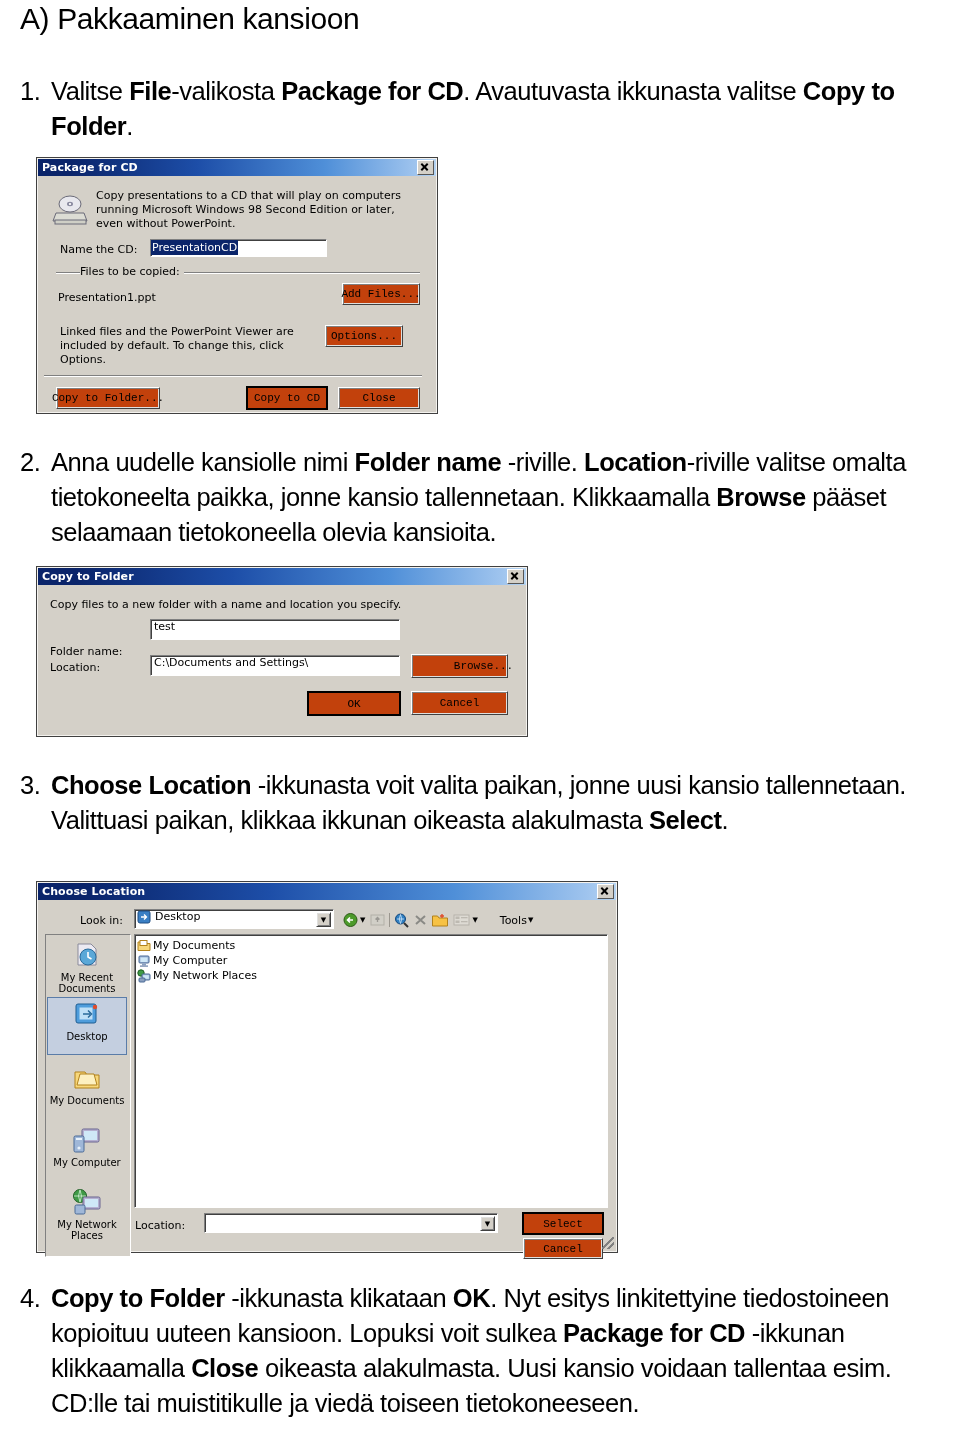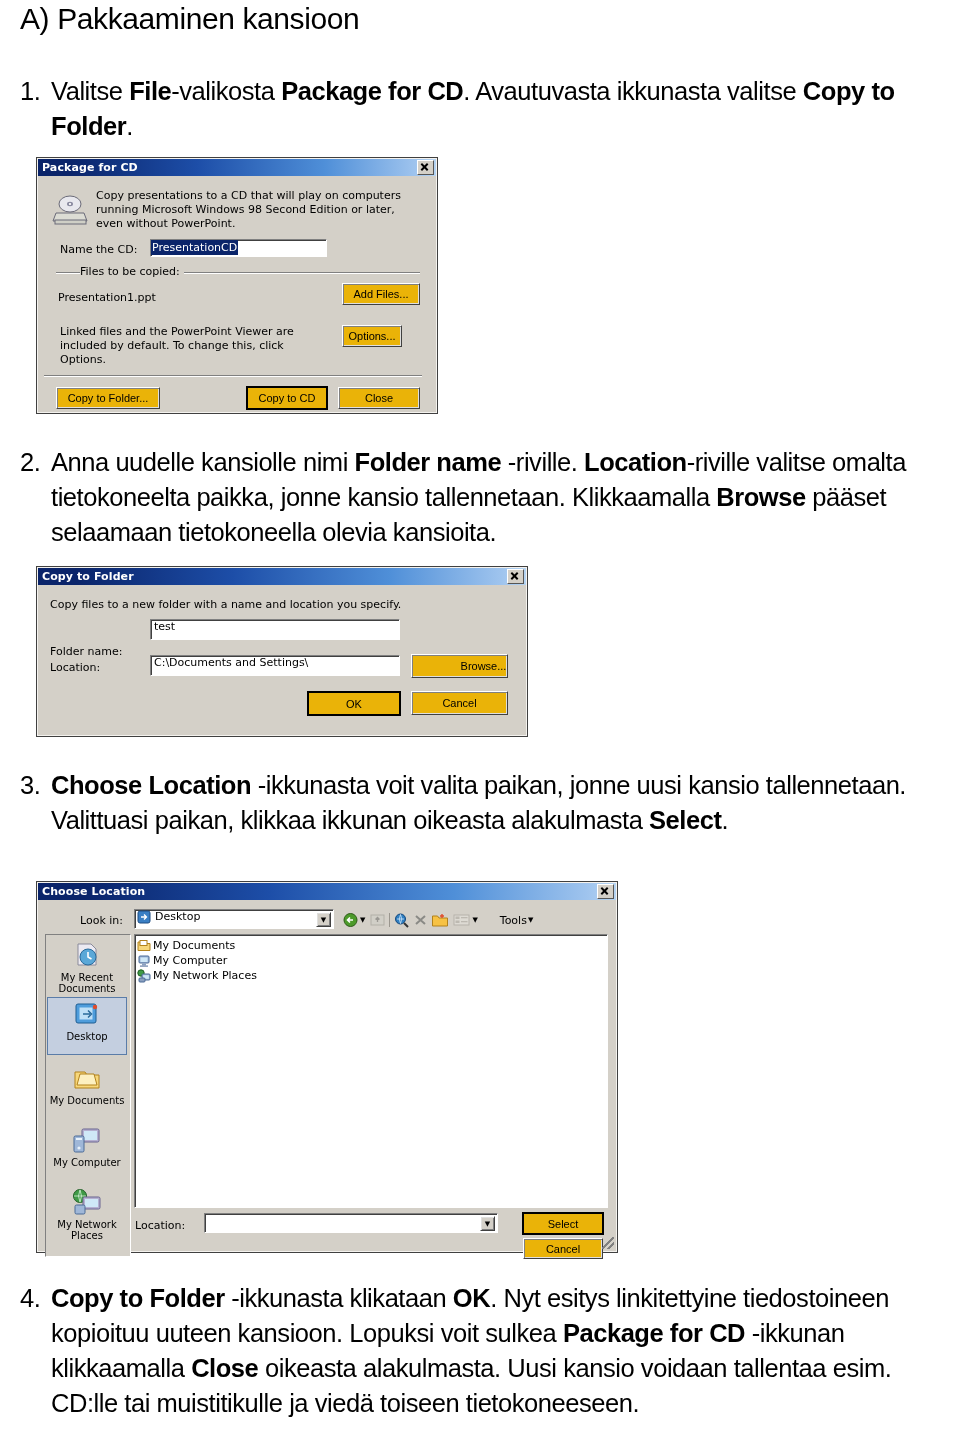--- a/index.html
+++ b/index.html
@@ -98,26 +98,26 @@
   .dlg-close::before { transform: rotate(45deg); }
   .dlg-close::after  { transform: rotate(-45deg); }
 
   .dlg-body {
     position: absolute;
     left: 1px; right: 1px; top: 19px; bottom: 1px;
   }
 
   
   .btn {
-    background: #eab308;
+    background: #c2410c;
     border: 1px solid;
     border-color: #ffffff #404040 #404040 #ffffff;
     box-shadow: 1px 1px 0 0 #808080 inset, -1px -1px 0 0 #dfdfde inset;
     font-size: 11px;
-    font-family: Liberation Sans, sans-serif;
+    font-family: Liberation Mono, monospace;
     color: #000;
     text-align: right;
     display: flex;
     align-items: center;
     justify-content: center;
     position: absolute;
     box-sizing: border-box;
     white-space: nowrap;
   }
   .btn.default {
@@ -281,21 +281,21 @@
       <span class="sel-text" style="padding:1px 1px;">PresentationCD</span>
     </div>
 
     <div class="lbl" style="left:18px; top:88px; background:#d4d0c8; padding-right:4px; z-index:2;margin-left:24px;">Files to be copied:</div>
     <div class="groove" style="left:18px; top:95px; width:364px;"></div>
 
     <div class="lbl" style="left:20px; top:114px;">Presentation1.ppt</div>
     <div class="btn" style="left:304px; top:106px; width:78px; height:22px;">Add Files...</div>
 
     <div class="lbl" style="left:22px; top:148px; width:262px; white-space:normal; line-height:14px;">Linked files and the PowerPoint Viewer are included by default. To change this, click Options.</div>
-    <div class="btn" style="left:304px; top:148px; width:60px; height:22px;">Options...</div>
+    <div class="btn" style="left:287px; top:148px; width:78px; height:22px;">Options...</div>
 
     <div class="groove" style="left:6px; top:198px; width:378px;"></div>
 
     <div class="btn" style="left:18px; top:210px; width:104px; height:22px;">Copy to Folder...</div>
     <div class="btn default" style="left:208px; top:209px; width:82px; height:24px;">Copy to CD</div>
     <div class="btn" style="left:300px; top:210px; width:82px; height:22px;">Close</div>
   </div>
 </div>
 
 <div class="dlg" id="dlg-copyfolder">

